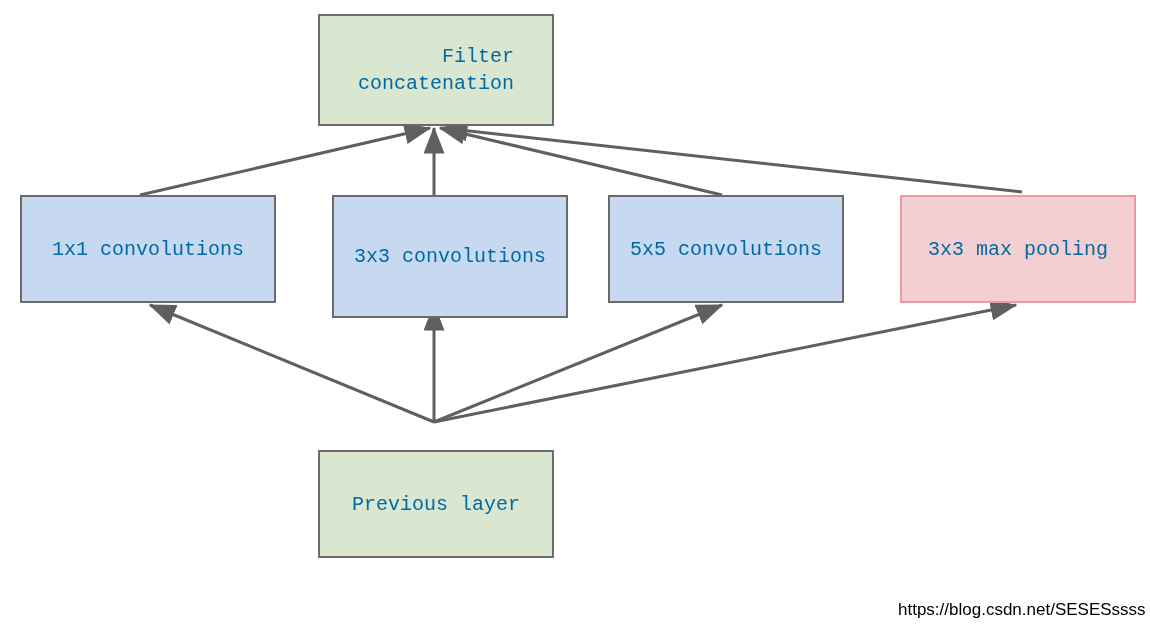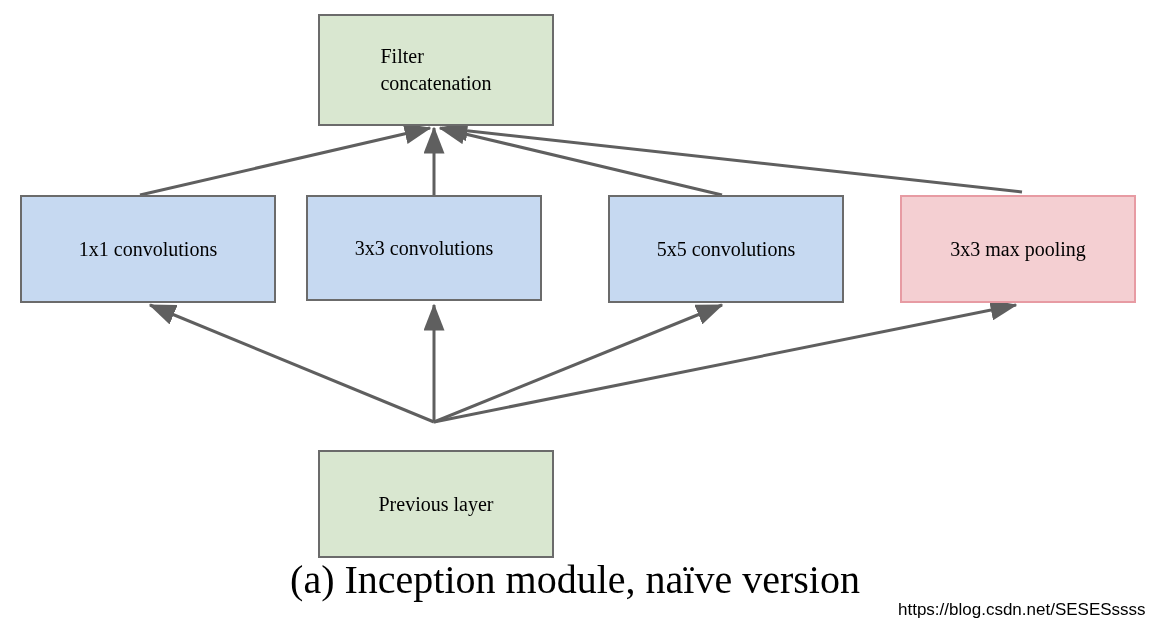--- a/index.html
+++ b/index.html
@@ -14,25 +14,25 @@
     background: #ffffff;
     overflow: hidden;
     font-family: "Liberation Sans", sans-serif;
   }
   .node {
     position: absolute;
     box-sizing: border-box;
     display: flex;
     align-items: center;
     justify-content: center;
-    text-align: left;
-    font-family: Liberation Serif, serif;
+    text-align: right;
+    font-family: Liberation Mono, monospace;
     font-size: 20px;
     line-height: 1.35;
-    color: #000000;
+    color: #0369a1;
     white-space: pre-line;
     z-index: 3;
   }
   .node.green {
     background: #d9e7d0;
     border: 2px solid #6b6b6b;
   }
   .node.blue {
     background: #c6d9f1;
     border: 2px solid #6b6b6b;
@@ -96,33 +96,32 @@
 
   <div class="node green" style="left:318px; top:14px; width:236px; height:112px;">
     <span>Filter
 concatenation</span>
   </div>
 
   <div class="node blue" style="left:20px; top:195px; width:256px; height:108px;">
     <span>1x1 convolutions</span>
   </div>
 
-  <div class="node blue" style="left:306px; top:195px; width:236px; height:106px;">
+  <div class="node blue" style="left:332px; top:195px; width:236px; height:123px;">
     <span>3x3 convolutions</span>
   </div>
 
   <div class="node blue" style="left:608px; top:195px; width:236px; height:108px;">
     <span>5x5 convolutions</span>
   </div>
 
   <div class="node pink" style="left:900px; top:195px; width:236px; height:108px;">
     <span>3x3 max pooling</span>
   </div>
 
   <div class="node green" style="left:318px; top:422px; width:236px; height:108px;margin-top:28px;">
     <span>Previous layer</span>
   </div>
 
-  <div class="caption">(a) Inception module, naïve version</div>
 
   <div class="watermark">https://blog.csdn.net/SESESssss</div>
 
 </div>
 
 </body></html>

